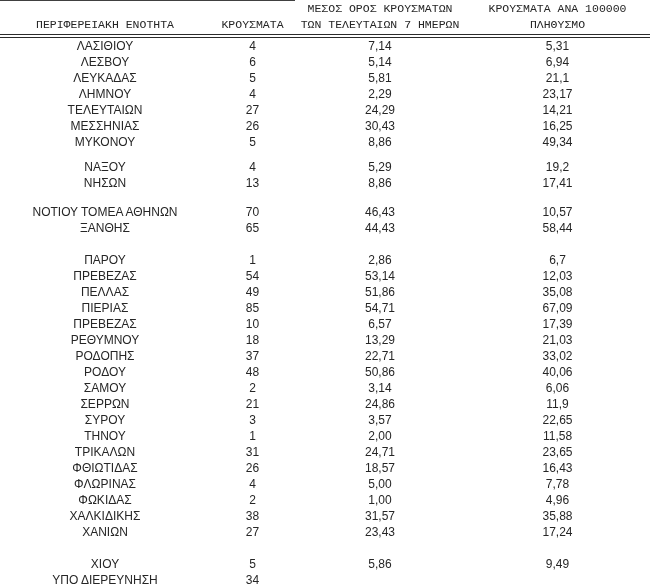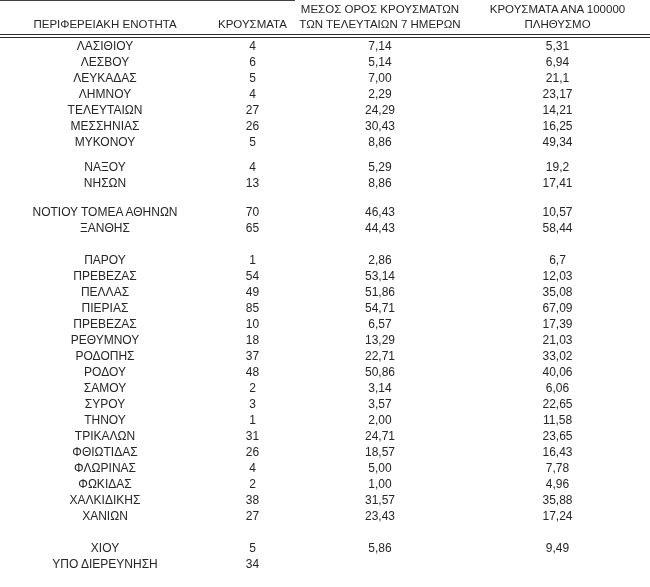--- a/index.html
+++ b/index.html
@@ -33,20 +33,21 @@
     text-align: center;
     vertical-align: middle;
     white-space: nowrap;
     overflow: hidden;
     font-weight: normal;
   }
   thead td {
     font-size: 11.5px;
     height: 16px;
     line-height: 16px;
+    font-family: Liberation Mono, monospace;
   }
   thead tr.header-row-2 td {
     border-bottom: 4px double var(--line-double);
     height: 17px;
     line-height: 15px;
     vertical-align: top;
   }
   td.top-ruled {
     border-top: 1.5px solid var(--line-top);
   }
@@ -94,21 +95,21 @@
         </tr>
         <tr>
           <td>ΛΕΣΒΟΥ</td>
           <td>6</td>
           <td>5,14</td>
           <td>6,94</td>
         </tr>
         <tr>
           <td>ΛΕΥΚΑΔΑΣ</td>
           <td>5</td>
-          <td>7,00</td>
+          <td>5,81</td>
           <td>21,1</td>
         </tr>
         <tr>
           <td>ΛΗΜΝΟΥ</td>
           <td>4</td>
           <td>2,29</td>
           <td>23,17</td>
         </tr>
         <tr>
           <td>ΤΕΛΕΥΤΑΙΩΝ</td>
@@ -207,20 +208,26 @@
           <td>ΡΟΔΟΥ</td>
           <td>48</td>
           <td>50,86</td>
           <td>40,06</td>
         </tr>
         <tr>
           <td>ΣΑΜΟΥ</td>
           <td>2</td>
           <td>3,14</td>
           <td>6,06</td>
+        </tr>
+        <tr>
+          <td>ΣΕΡΡΩΝ</td>
+          <td>21</td>
+          <td>24,86</td>
+          <td>11,9</td>
         </tr>
         <tr>
           <td>ΣΥΡΟΥ</td>
           <td>3</td>
           <td>3,57</td>
           <td>22,65</td>
         </tr>
         <tr>
           <td>ΤΗΝΟΥ</td>
           <td>1</td>

